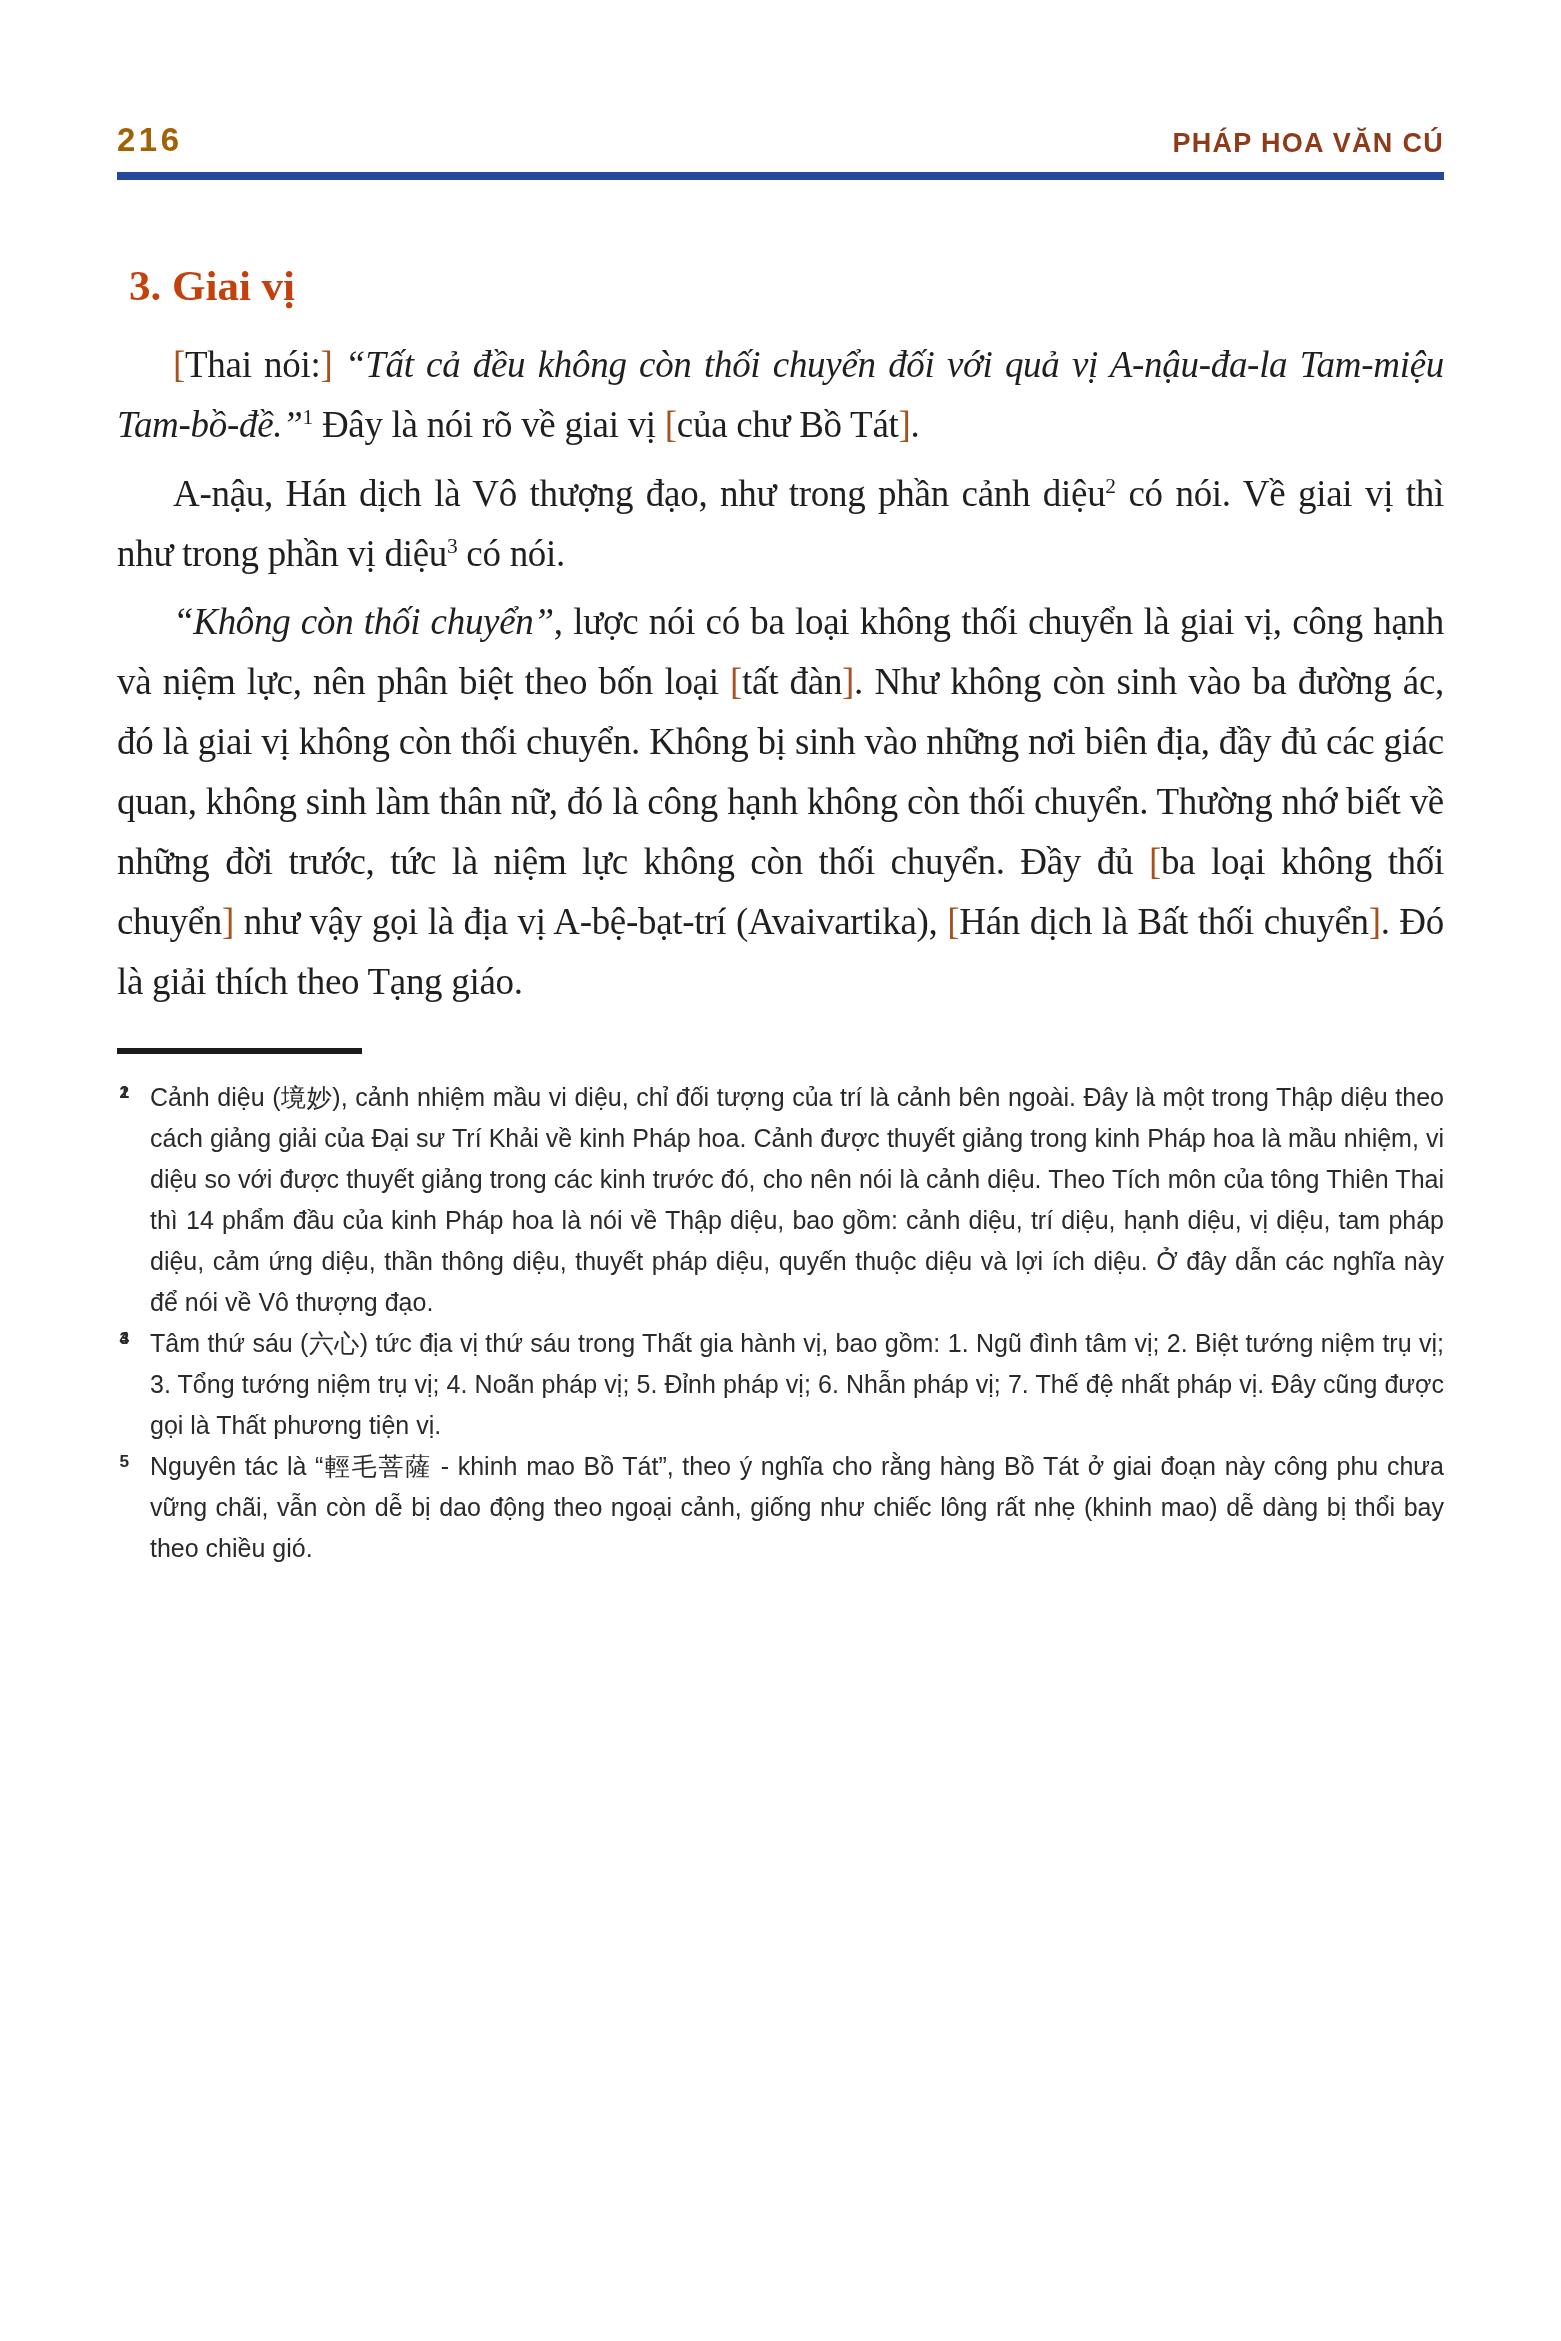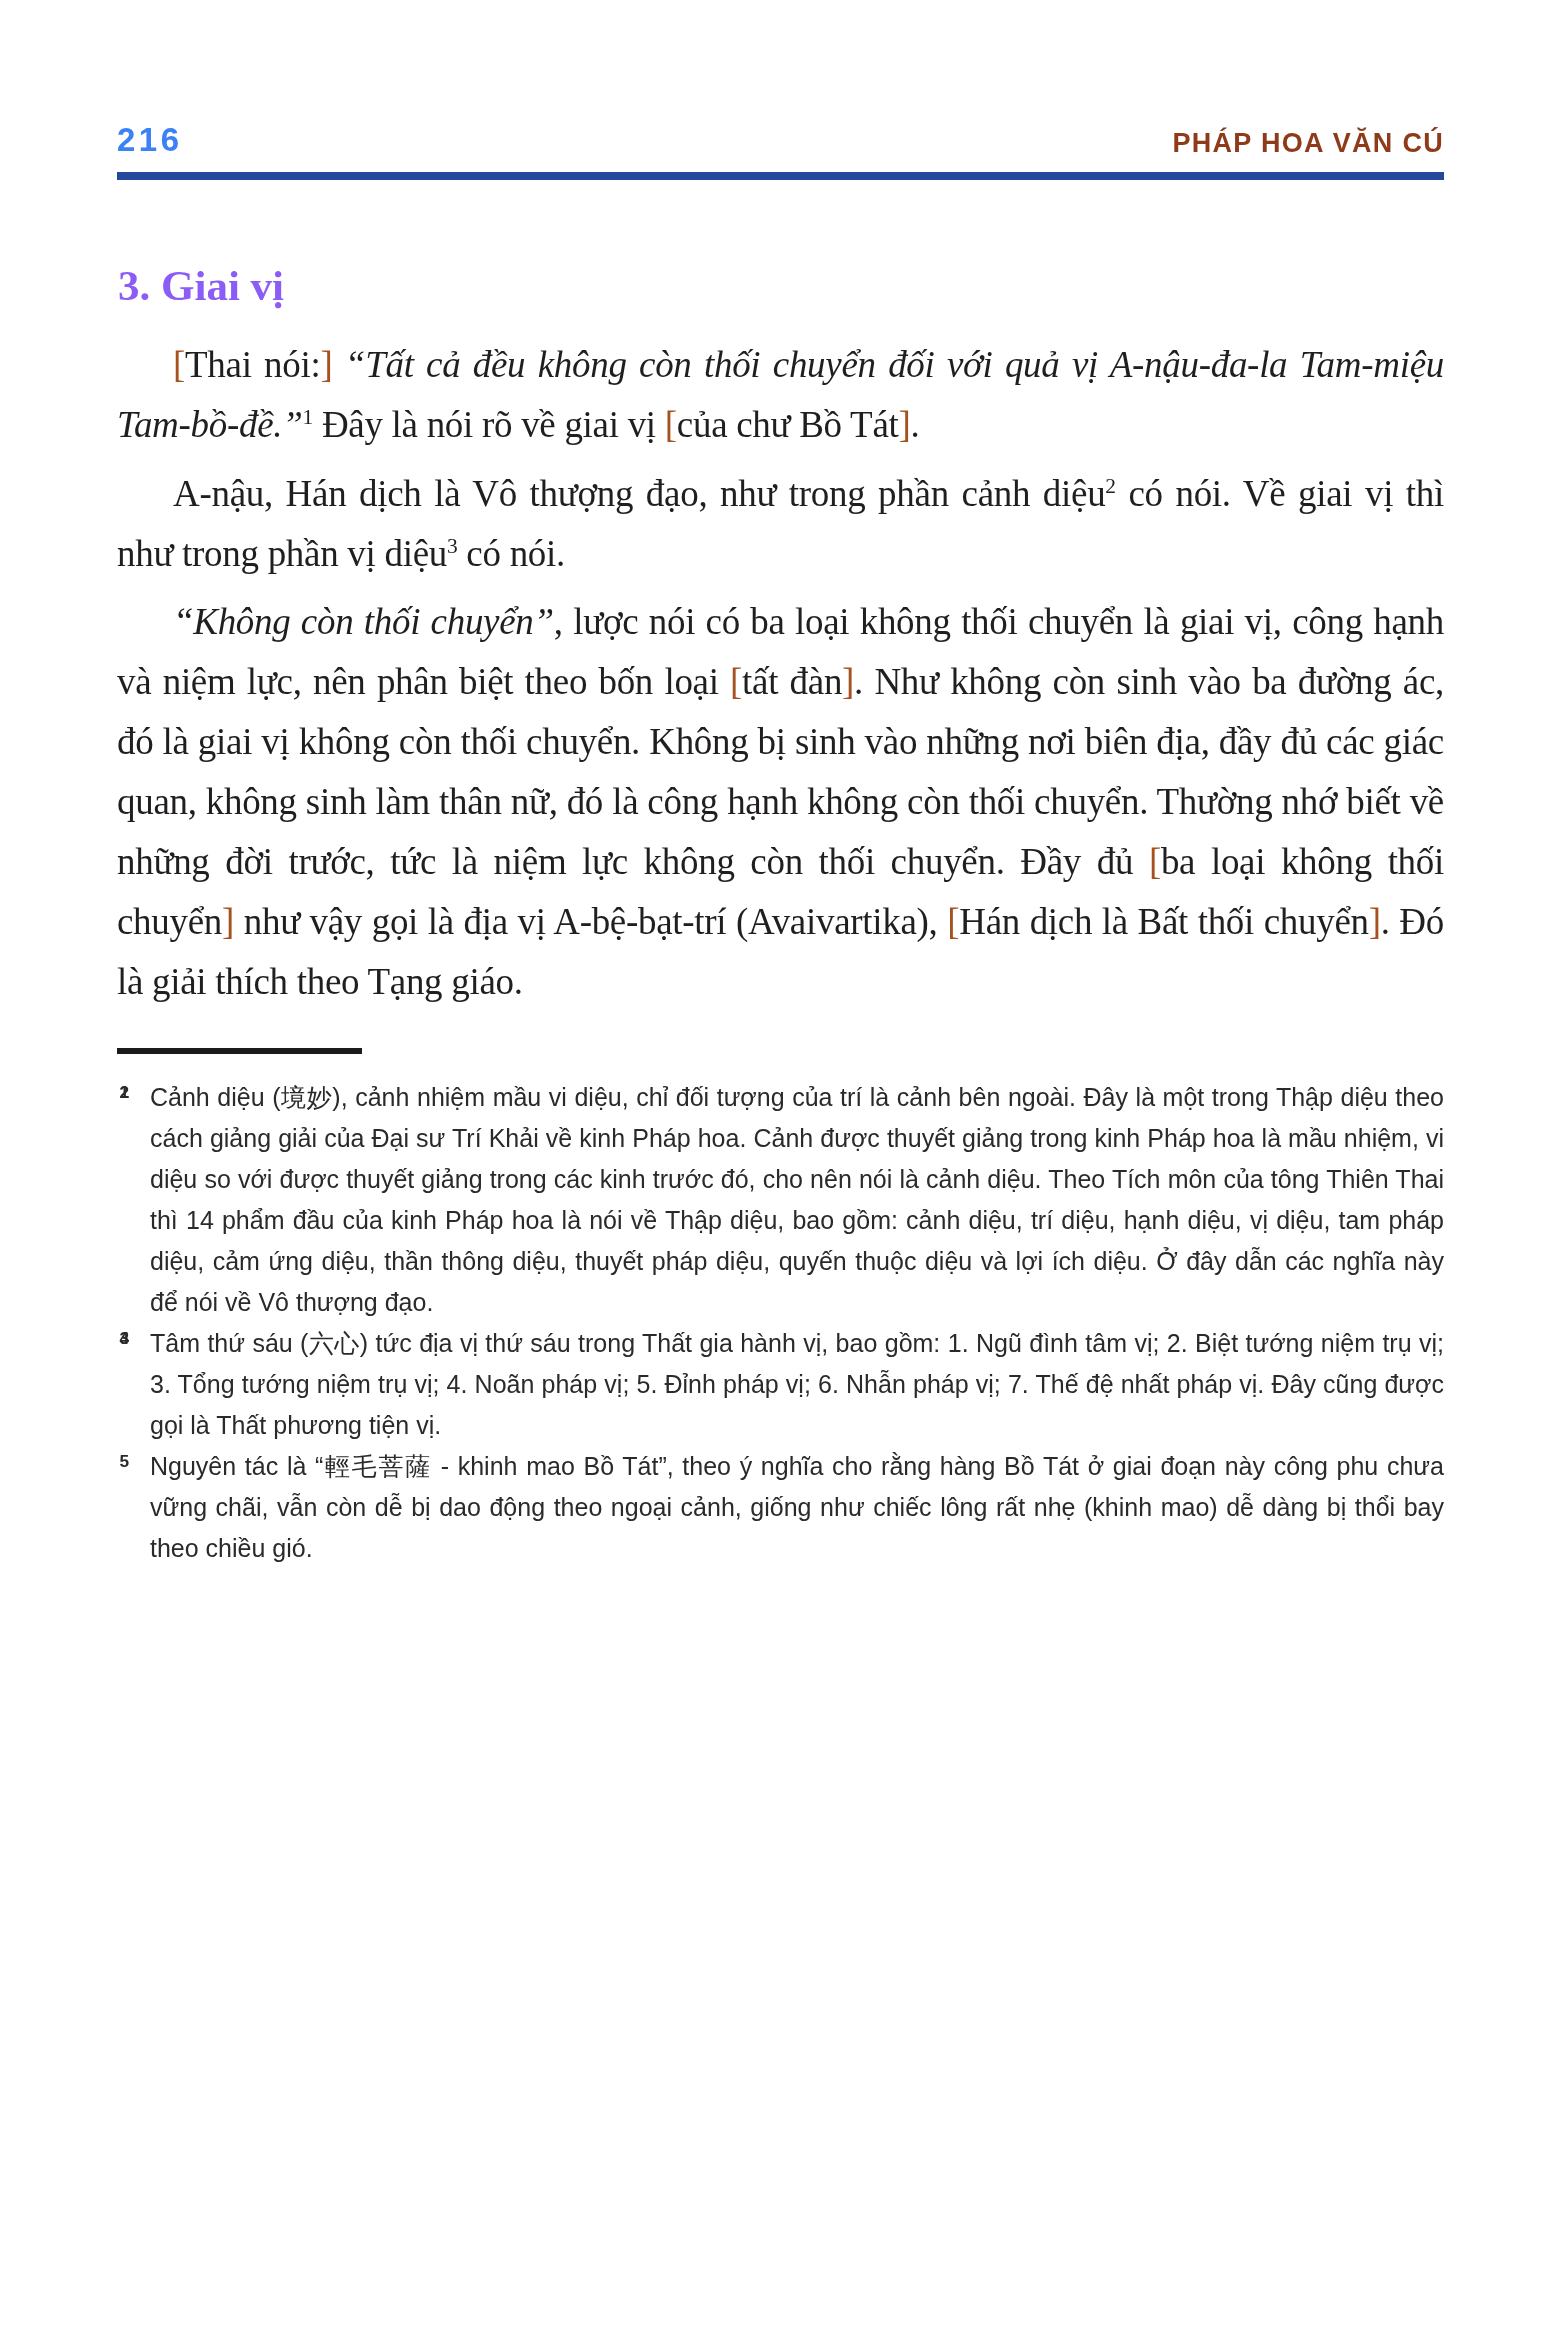--- a/index.html
+++ b/index.html
@@ -23,40 +23,40 @@
   .header {
     display: flex;
     justify-content: space-between;
     align-items: flex-end;
     font-family: "Liberation Sans", sans-serif;
     font-weight: bold;
   }
   .page-number {
     font-size: 33px;
     letter-spacing: 3.5px;
-    color: #3b82f6;
+    color: #a16207;
   }
   .running-title {
     font-size: 27px;
     letter-spacing: 1.3px;
     color: var(--title-color, #8e3b1a);
     margin-left: 16px;
   }
   .header-rule {
     height: 7.8px;
     background: var(--rule-color, #26489c);
     margin-top: 13px;
   }
 
   
   .section-heading {
     font-size: 43px;
     font-weight: bold;
-    color: #8b5cf6;
-    margin: 82px 0 26px 1px;
+    color: #c2410c;
+    margin: 82px 0 26px 12px;
     line-height: 1.1;
   }
 
   
   .body-text { }
   .para {
     font-size: 37px;
     line-height: 60px;
     text-align: justify;
     text-indent: 56px;

